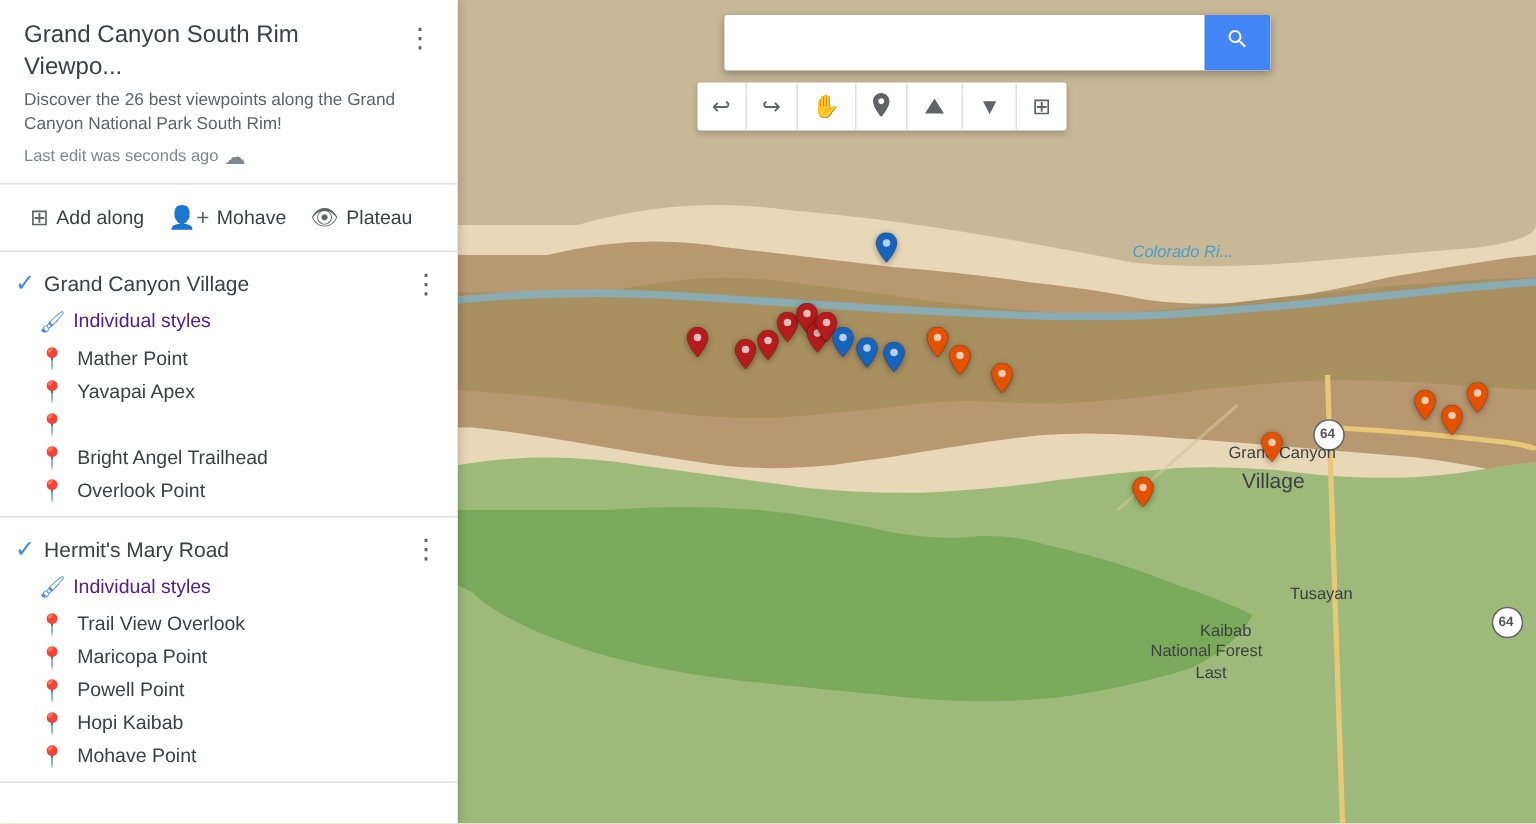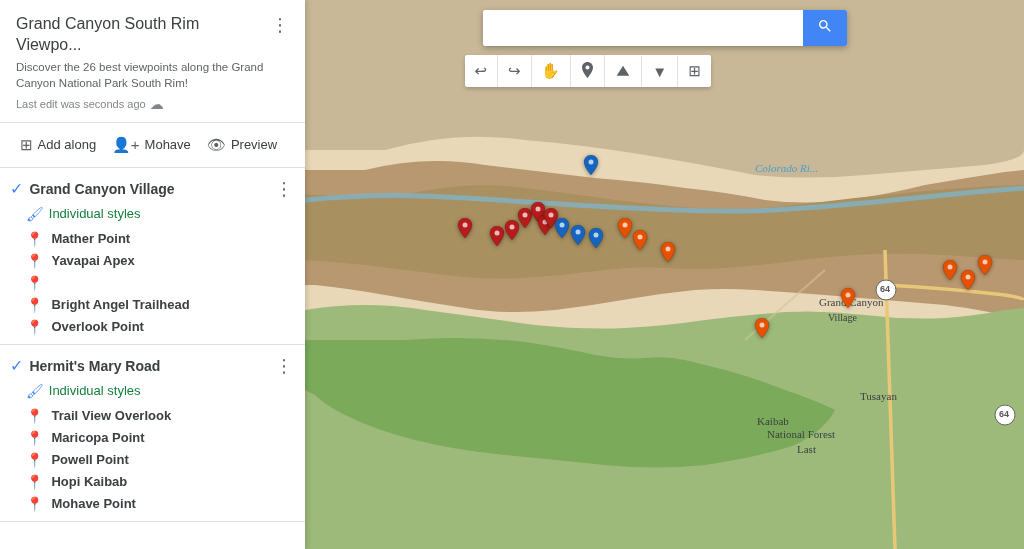--- a/index.html
+++ b/index.html
@@ -115,39 +115,39 @@
       gap: 6px;
     }
 
     .check-icon {
       color: #4285f4;
       font-size: 16px;
     }
 
     .layer-name {
       font-size: 14px;
-      font-weight: 700;
+      font-weight: 400;
       color: #3c4043;
     }
 
     .individual-styles-row {
       display: flex;
       align-items: center;
       gap: 5px;
       padding: 2px 10px 6px 26px;
     }
 
     .style-icon {
       color: #4285f4;
       font-size: 14px;
     }
 
     .individual-styles-link {
       font-size: 13px;
-      color: #15803d;
+      color: #4c1d95;
       cursor: pointer;
       text-decoration: none;
       text-align: center;
     }
 
     .location-item {
       display: flex;
       align-items: center;
       gap: 8px;
       padding: 3px 10px 3px 26px;
@@ -155,21 +155,20 @@
     }
 
     .loc-pin {
       font-size: 14px;
       flex-shrink: 0;
     }
 
     .loc-name {
       font-size: 13px;
       color: #3c4043;
-      font-weight: bold;
     }
 
     
     #map-area {
       flex: 1;
       height: 549px;
       position: relative;
       background: #e8e0d0;
       overflow: hidden;
     }
@@ -249,21 +248,20 @@
     }
 
     
     .map-label {
       position: absolute;
       font-size: 11px;
       color: #3c4043;
       font-weight: 500;
       white-space: nowrap;
       pointer-events: none;
-      font-family: Liberation Serif, serif;
     }
 
     
   </style>
 </head>
 <body>
 
 <div id="sidebar">
   <div class="sidebar-header">
     <div class="sidebar-title-row">
@@ -281,21 +279,21 @@
     <button class="action-btn">
       <span class="action-icon">⊞</span>
       <span>Add along</span>
     </button>
     <button class="action-btn">
       <span class="action-icon">👤+</span>
       <span>Mohave</span>
     </button>
     <button class="action-btn">
       <span class="action-icon">👁</span>
-      <span>Preview</span>
+      <span>Plateau</span>
     </button>
   </div>
 
   <div class="layer-section">
     <div class="layer-header">
       <div class="layer-title-group">
         <span class="check-icon">✓</span>
         <span class="layer-name">Grand Canyon Village</span>
       </div>
       <button class="three-dot-btn">⋮</button>
@@ -383,25 +381,25 @@
     <path d="M 0 200 Q 80 192 160 198 Q 220 202 270 205 Q 320 208 370 210 Q 420 212 470 210 Q 520 207 570 202 Q 620 197 670 192 Q 695 190 719 188" stroke="#7ab8d4" stroke-width="5" fill="none" opacity="0.7"></path>
 
     <line x1="520" y1="270" x2="440" y2="340" stroke="#d4c4a0" stroke-width="2" opacity="0.6"></line>
 
     <circle cx="581" cy="290" r="10" fill="white" stroke="#666" stroke-width="1"></circle>
     <circle cx="700" cy="415" r="10" fill="white" stroke="#666" stroke-width="1"></circle>
   </svg>
 
   <div class="map-label" style="left:450px; top:162px; color:#4a9ec8; font-style:italic; font-size:11px;">Colorado Ri...</div>
   <div class="map-label" style="left:514px; top:296px; font-size:11px;">Grand Canyon</div>
-  <div class="map-label" style="left:523px; top:312px; font-size:10px;">Village</div>
+  <div class="map-label" style="left:523px; top:312px; font-size:14px;">Village</div>
   <div style="position:absolute; left:575px; top:284px; font-size:9px; font-weight:bold; color:#555; z-index:2; pointer-events:none;">64</div>
   <div style="position:absolute; left:694px; top:409px; font-size:9px; font-weight:bold; color:#555; z-index:2; pointer-events:none;">64</div>
   <div class="map-label" style="left:555px; top:390px; font-size:11px;">Tusayan</div>
-  <div class="map-label" style="left:452px; top:415px; font-size:11px;">Kaibab</div>
+  <div class="map-label" style="left:495px; top:415px; font-size:11px;">Kaibab</div>
   <div class="map-label" style="left:462px; top:428px; font-size:11px;">National Forest</div>
   <div class="map-label" style="left:492px; top:443px; font-size:11px;">Last</div>
 
   <div class="map-toolbar">
     <div class="search-bar">
       <input class="search-input" type="text" placeholder="" style="">
       <button class="search-btn">
         <svg width="16" height="16" viewBox="0 0 24 24" fill="white">
           <path d="M15.5 14h-.79l-.28-.27A6.471 6.471 0 0 0 16 9.5 6.5 6.5 0 1 0 9.5 16c1.61 0 3.09-.59 4.23-1.57l.27.28v.79l5 4.99L20.49 19l-4.99-5zm-6 0C7.01 14 5 11.99 5 9.5S7.01 5 9.5 5 14 7.01 14 9.5 11.99 14 9.5 14z"></path>
         </svg>

